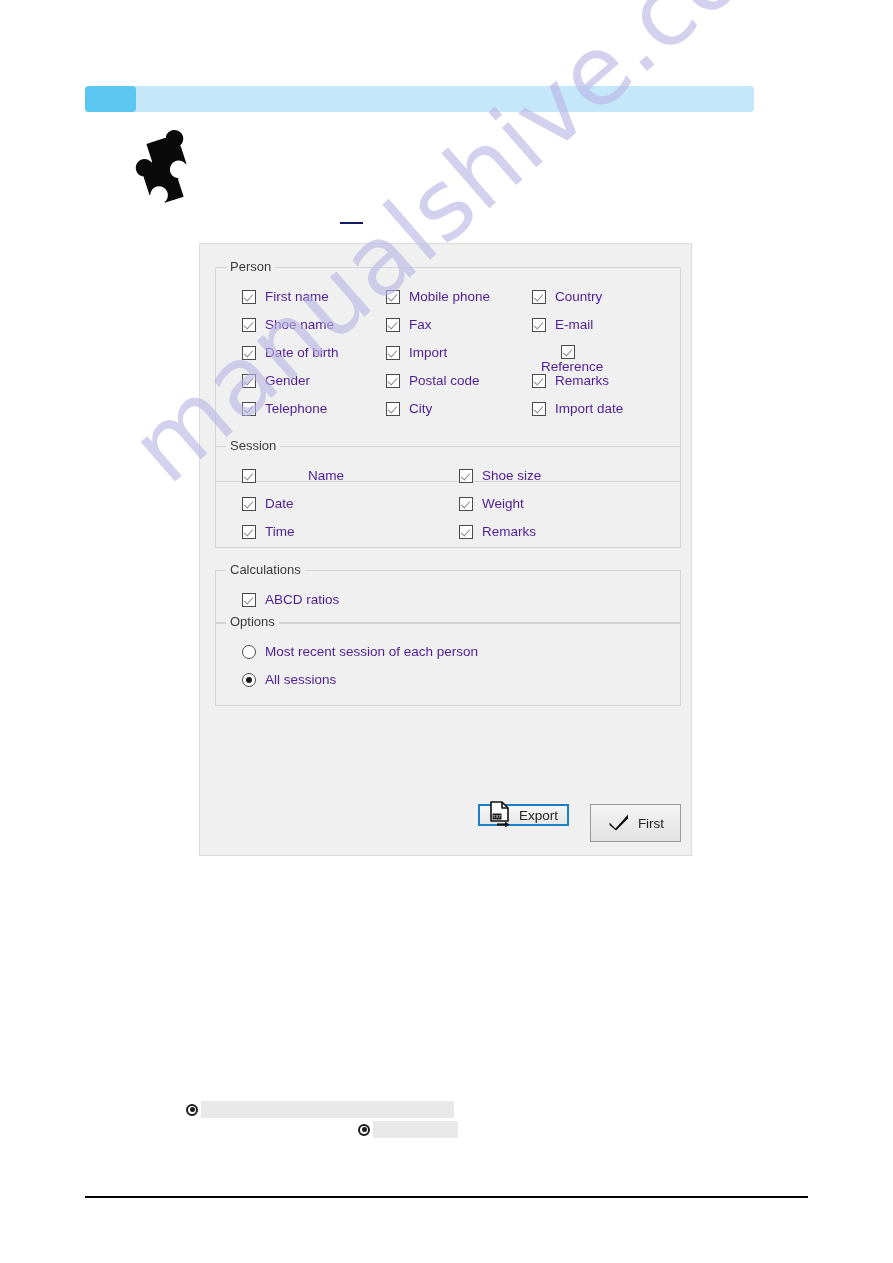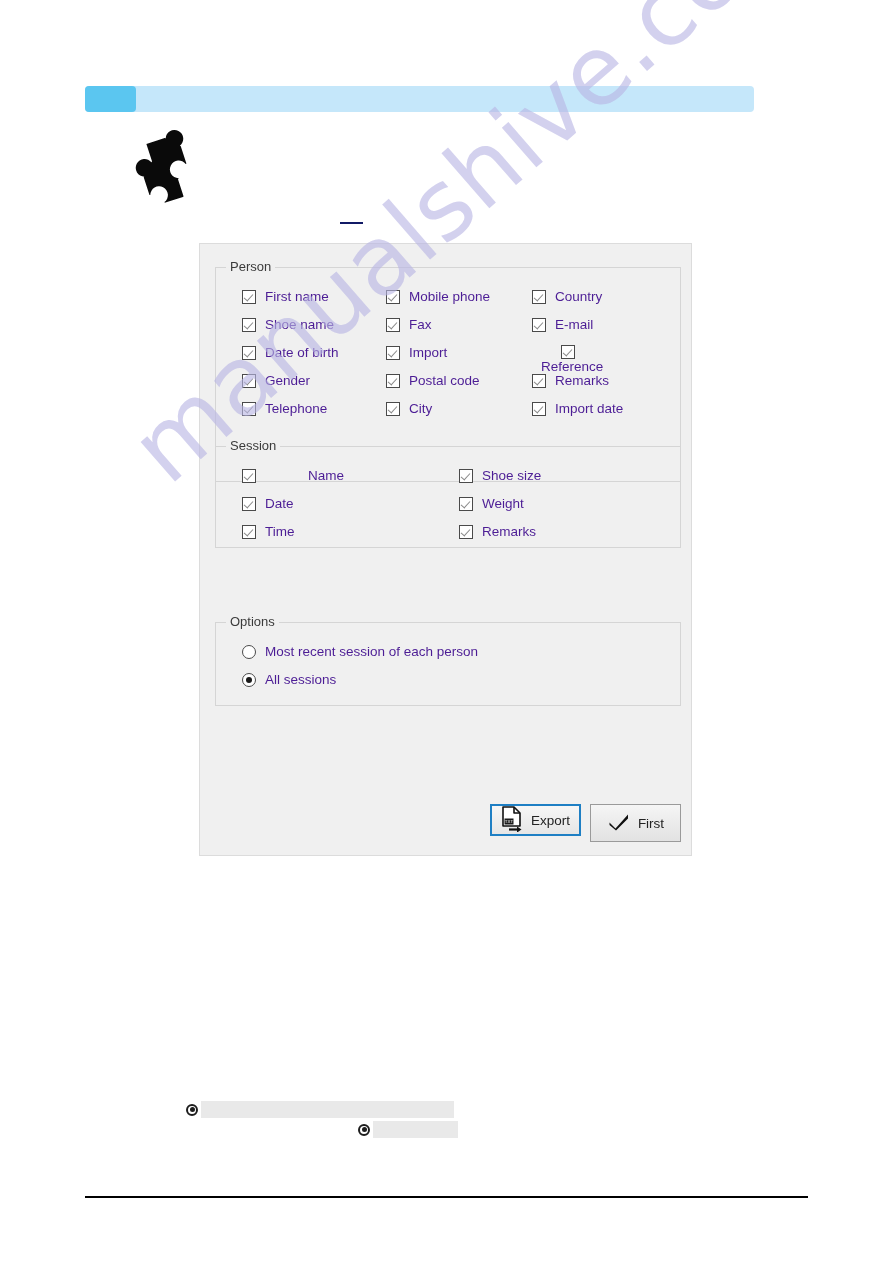--- a/index.html
+++ b/index.html
@@ -153,24 +153,24 @@
     align-items: center;
     justify-content: center;
     background: linear-gradient(#f5f5f5, #e2e2e2);
     border: 1px solid #9a9a9a;
     box-sizing: border-box;
     font-size: 13.5px;
     color: #232323;
     cursor: pointer;
   }
   #btn-export {
-    left: 290px;
+    left: 278px;
     top: 560px;
     width: 91px;
-    height: 32px;
+    height: 22px;
     border: 2px solid #1e7fc4;
     background: linear-gradient(#f6f6f6, #e6e6e6);
   }
   #btn-close {
     left: 390px;
     top: 560px;
     width: 91px;
     height: 38px;
   }
   .btn-icon { flex: none; margin-right: 7px; display: block; }
@@ -358,20 +358,27 @@
     <div class="cb-row" style="left:243px; top:49px;">
       <span class="checkbox checked"></span>
       <span class="cb-label">Weight</span>
     </div>
     <div class="cb-row" style="left:243px; top:77px;">
       <span class="checkbox checked"></span>
       <span class="cb-label">Remarks</span>
     </div>
   </div>
 
+  <div class="groupbox" id="gb-calculations">
+    <span class="gb-title">Calculations</span>
+    <div class="cb-row" style="left:26px; top:21px;">
+      <span class="checkbox checked"></span>
+      <span class="cb-label">ABCD ratios</span>
+    </div>
+  </div>
 
   <div class="groupbox" id="gb-options">
     <span class="gb-title">Options</span>
     <div class="cb-row" style="left:26px; top:21px;">
       <span class="radio"></span>
       <span class="cb-label">Most recent session of each person</span>
     </div>
     <div class="cb-row" style="left:26px; top:49px;">
       <span class="radio selected"></span>
       <span class="cb-label">All sessions</span>

